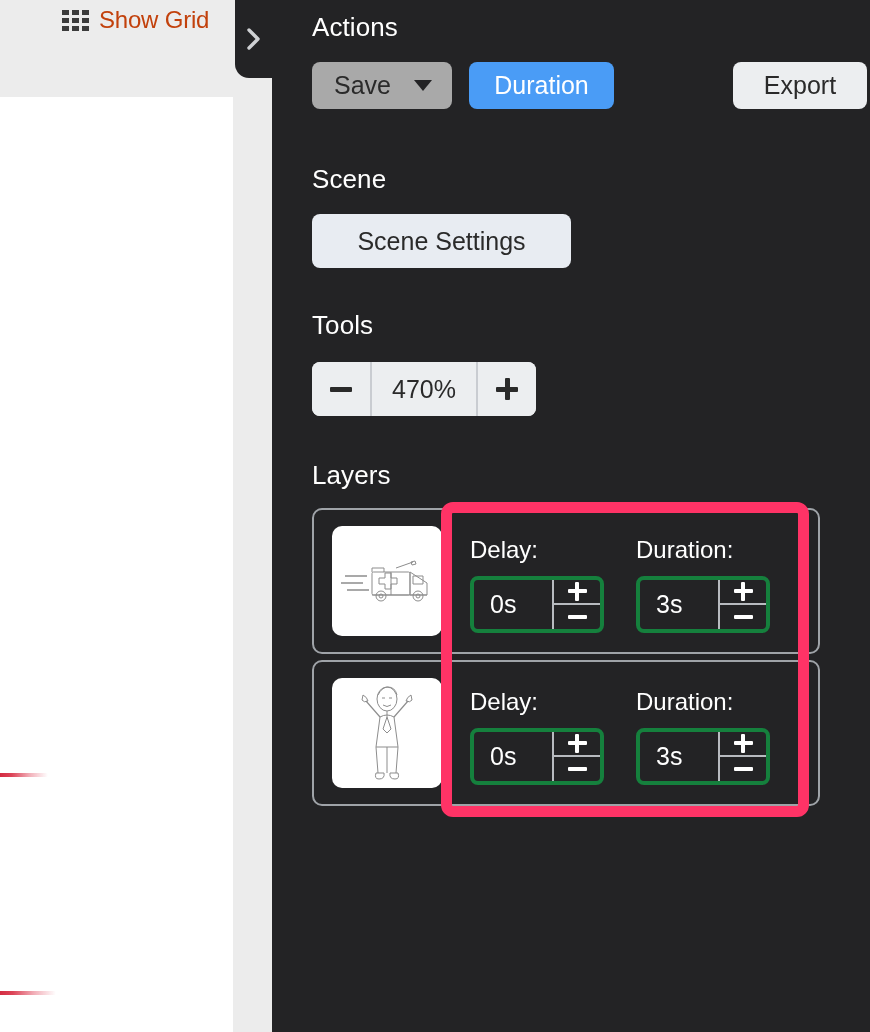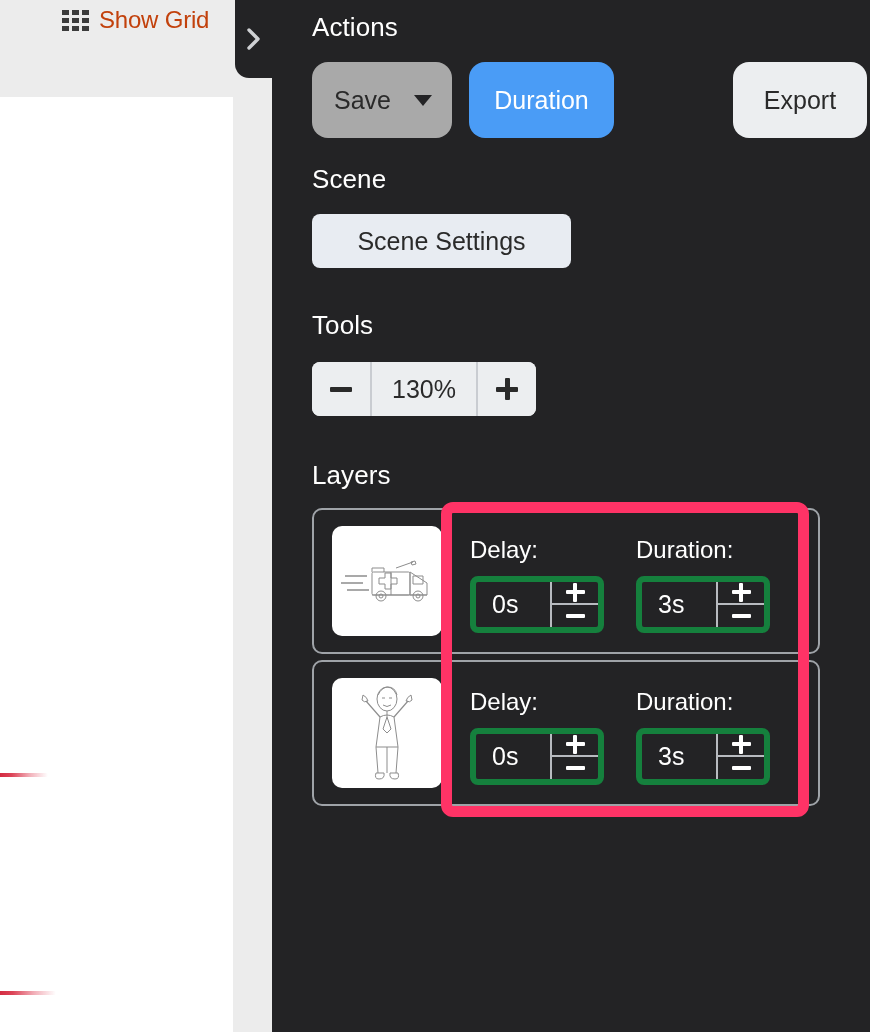--- a/index.html
+++ b/index.html
@@ -148,30 +148,30 @@
   .actions-row {
     position: absolute;
     left: 40px;
     top: 62px;
     display: flex;
     align-items: flex-start;
   }
 
   .btn {
     border: none;
-    border-radius: 16px;
+    border-radius: 8px;
     font-family: "Liberation Sans", sans-serif;
     font-size: 25px;
     line-height: 1;
     cursor: pointer;
     display: flex;
     align-items: center;
     justify-content: center;
     padding: 0 18px;
-    height: 76px;
+    height: 47px;
     white-space: nowrap;
   }
 
   .btn-save {
     background: #a9a9a9;
     color: #2a2a2a;
     width: 140px;
     justify-content: space-between;
     padding: 0 20px 0 22px;
   }
@@ -321,21 +321,21 @@
     font-size: 24px;
     color: #ffffff;
     line-height: 1;
     margin-bottom: 14px;
     white-space: nowrap;
   }
 
   .num-stepper {
     display: flex;
     align-items: stretch;
-    border: 6px solid #15803d;
+    border: 4px solid #15803d;
     border-radius: 8px;
     overflow: hidden;
     height: 57px;
     width: 134px;
     background: #232325;
   }
   .num-value {
     flex: 1;
     display: flex;
     align-items: center;
@@ -461,21 +461,21 @@
       <span>Scene Settings</span>
     </button>
 
     <div class="section-title title-tools">Tools</div>
 
     <div class="zoom-stepper">
       <button class="zoom-btn">
         <span class="glyph-minus"></span>
       </button>
       <span class="zoom-sep"></span>
-      <div class="zoom-value">130%</div>
+      <div class="zoom-value">470%</div>
       <span class="zoom-sep"></span>
       <button class="zoom-btn">
         <span class="glyph-plus"></span>
       </button>
     </div>
 
     <div class="section-title title-layers">Layers</div>
 
     <div class="layers-list">
 

